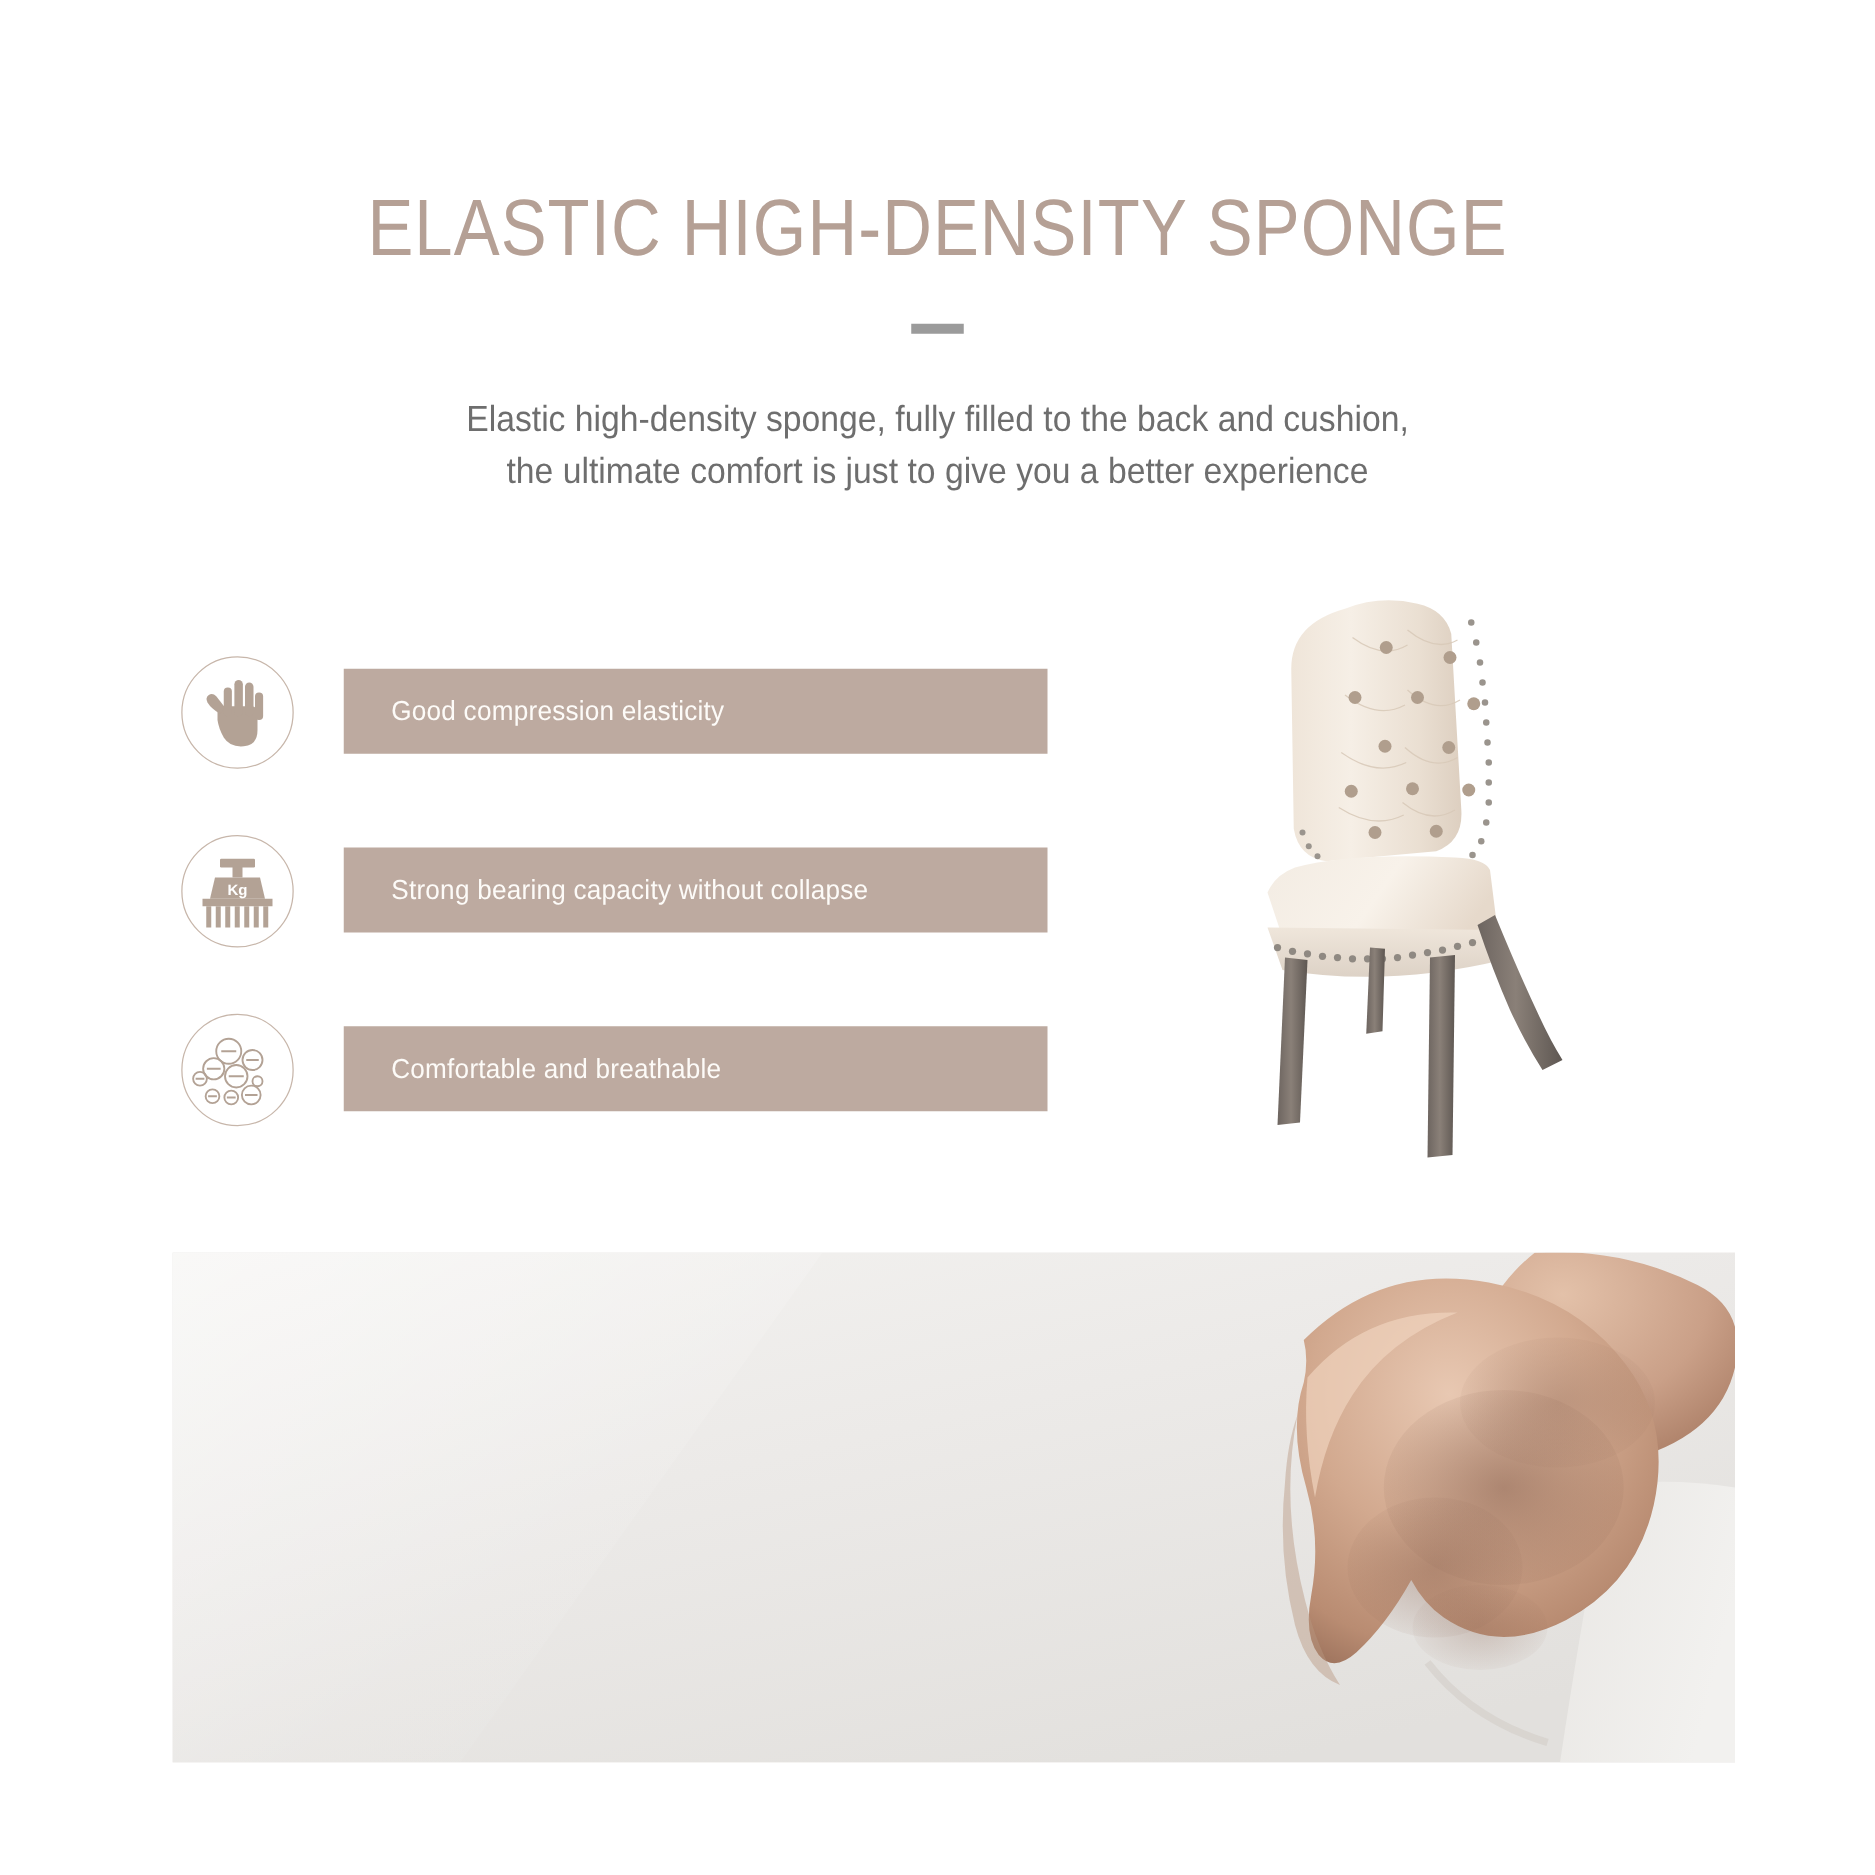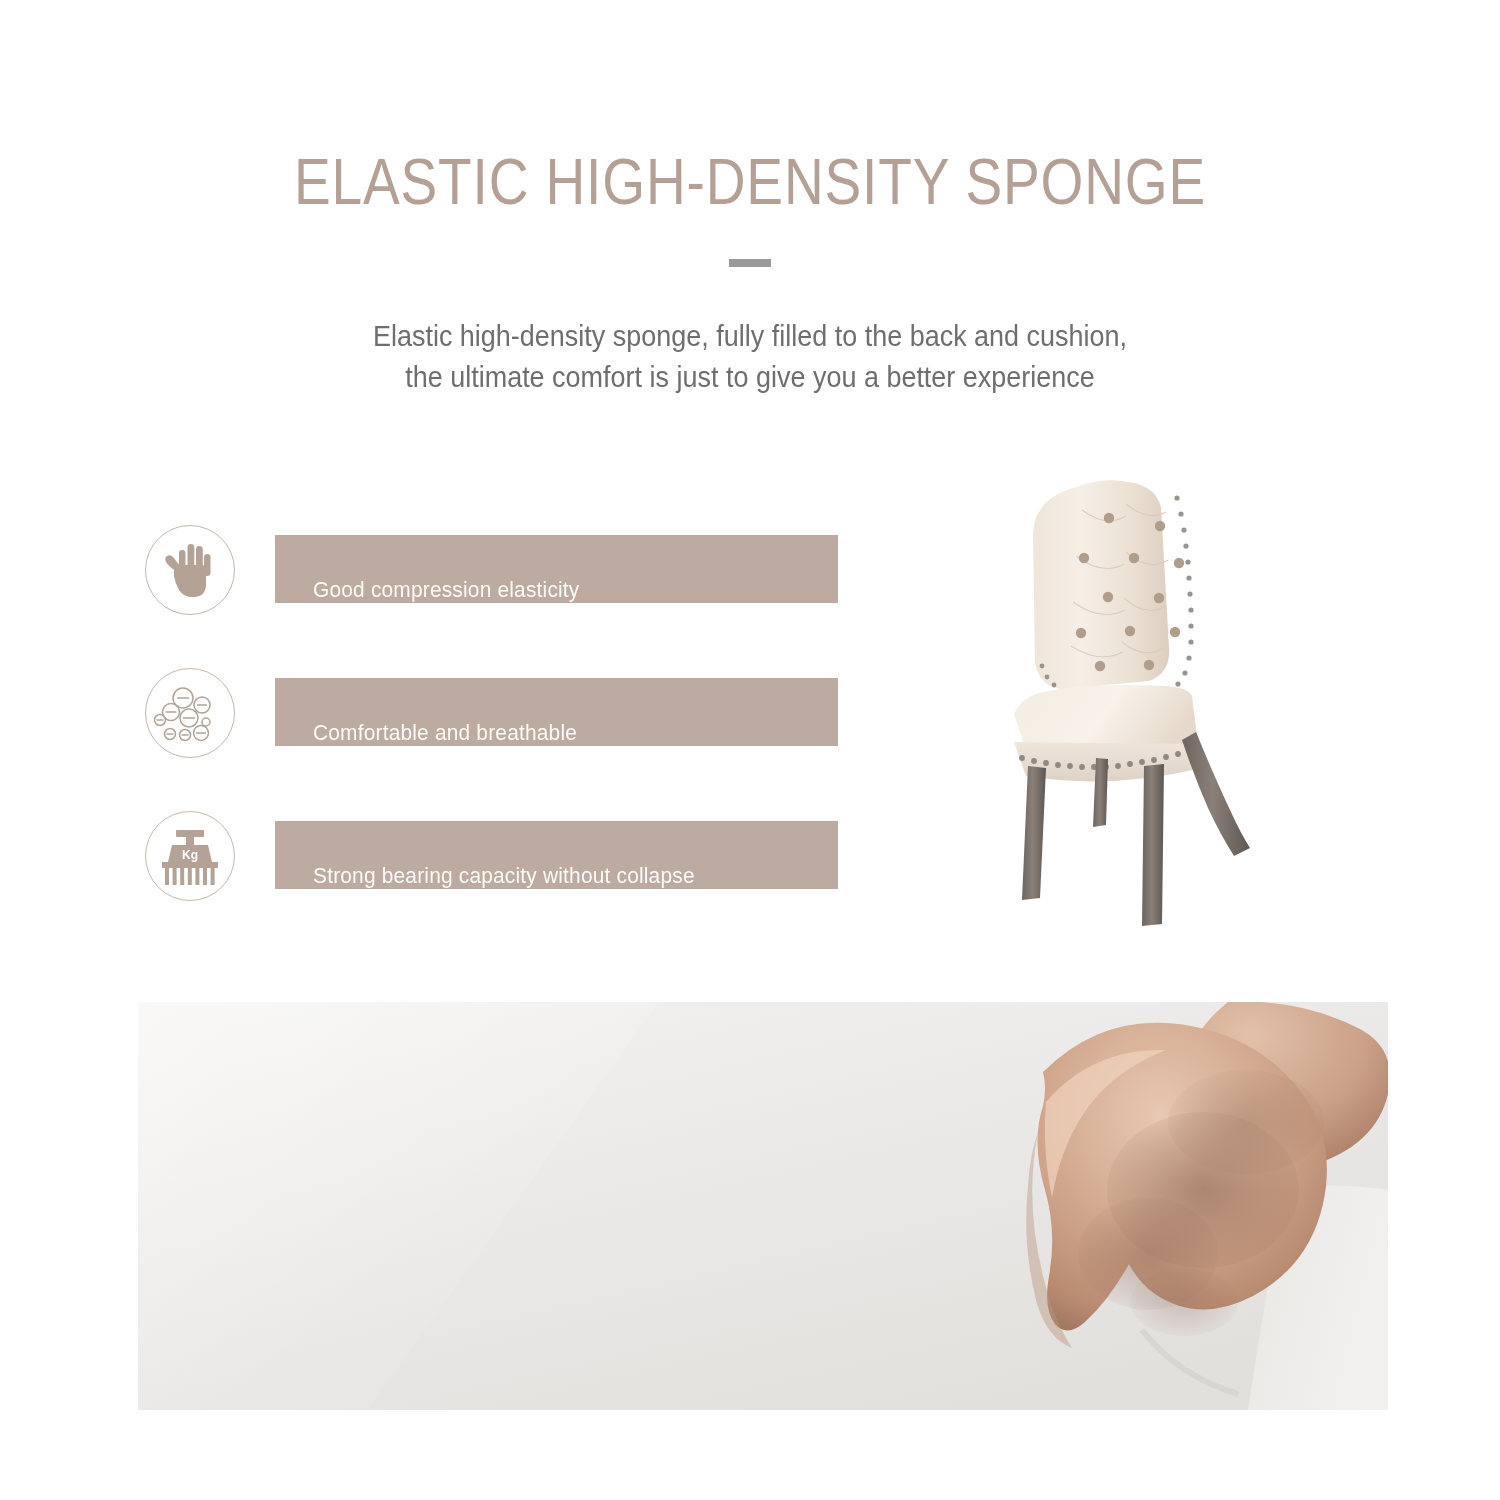--- a/index.html
+++ b/index.html
@@ -78,21 +78,21 @@
   }
   .feature-icon-circle svg { display: block; }
   .feature-bar {
     position: absolute;
     left: 135px;
     top: 13px;
     width: 563px;
     height: 68px;
     background: #bdaaa0;
     display: flex;
-    align-items: flex-end;
+    align-items: center;
   }
   .feature-bar-label {
     margin-left: 38px;
     color: #fdfbf8;
     font-size: 22px;
     letter-spacing: 0.2px;
     transform: scaleX(0.95);
     transform-origin: left center;
     white-space: nowrap;
   }
@@ -143,20 +143,48 @@
 
           <rect x="33" y="24" width="6.5" height="23" rx="3.2"></rect>
           <rect x="41.5" y="18" width="6.8" height="29" rx="3.4"></rect>
           <rect x="50" y="20" width="6.8" height="27" rx="3.4"></rect>
           <rect x="58" y="28" width="6.5" height="22" rx="3.2"></rect>
         </g>
       </svg>
     </div>
     <div class="feature-bar">
       <span class="feature-bar-label">Good compression elasticity</span>
+    </div>
+  </div>
+
+  <div class="feature-row">
+    <div class="feature-icon-circle">
+      <svg width="88" height="88" viewBox="0 0 88 88" aria-hidden="true">
+        <g fill="#b3a295">
+
+          <rect x="30" y="18" width="28" height="7" rx="1"></rect>
+          <rect x="40" y="24" width="8" height="9"></rect>
+
+          <path d="M26 33 l36 0 l4 17 l-44 0 z"></path>
+
+          <rect x="16" y="50" width="56" height="6"></rect>
+
+          <rect x="19" y="56" width="4" height="17"></rect>
+          <rect x="26.6" y="56" width="4" height="17"></rect>
+          <rect x="34.2" y="56" width="4" height="17"></rect>
+          <rect x="41.8" y="56" width="4" height="17"></rect>
+          <rect x="49.4" y="56" width="4" height="17"></rect>
+          <rect x="57" y="56" width="4" height="17"></rect>
+          <rect x="64.6" y="56" width="4" height="17"></rect>
+        </g>
+        <text x="44" y="47" font-family="Liberation Sans, sans-serif" font-size="12" font-weight="bold" fill="#ffffff" text-anchor="middle">Kg</text>
+      </svg>
+    </div>
+    <div class="feature-bar">
+      <span class="feature-bar-label">Strong bearing capacity without collapse</span>
     </div>
   </div>
 
   <div class="feature-row">
     <div class="feature-icon-circle">
       <svg width="88" height="88" viewBox="0 0 88 88" aria-hidden="true">
         <g fill="none" stroke="#b3a295" stroke-width="1.5">
           <circle cx="37" cy="29" r="10"></circle>
             <line x1="31" y1="29" x2="43" y2="29"></line>
           <circle cx="56" cy="36" r="8"></circle>
@@ -175,48 +203,20 @@
           <circle cx="55" cy="64" r="7.5"></circle>
             <line x1="50" y1="64" x2="60" y2="64"></line>
         </g>
       </svg>
     </div>
     <div class="feature-bar">
       <span class="feature-bar-label">Comfortable and breathable</span>
     </div>
   </div>
 
-  <div class="feature-row">
-    <div class="feature-icon-circle">
-      <svg width="88" height="88" viewBox="0 0 88 88" aria-hidden="true">
-        <g fill="#b3a295">
-
-          <rect x="30" y="18" width="28" height="7" rx="1"></rect>
-          <rect x="40" y="24" width="8" height="9"></rect>
-
-          <path d="M26 33 l36 0 l4 17 l-44 0 z"></path>
-
-          <rect x="16" y="50" width="56" height="6"></rect>
-
-          <rect x="19" y="56" width="4" height="17"></rect>
-          <rect x="26.6" y="56" width="4" height="17"></rect>
-          <rect x="34.2" y="56" width="4" height="17"></rect>
-          <rect x="41.8" y="56" width="4" height="17"></rect>
-          <rect x="49.4" y="56" width="4" height="17"></rect>
-          <rect x="57" y="56" width="4" height="17"></rect>
-          <rect x="64.6" y="56" width="4" height="17"></rect>
-        </g>
-        <text x="44" y="47" font-family="Liberation Sans, sans-serif" font-size="12" font-weight="bold" fill="#ffffff" text-anchor="middle">Kg</text>
-      </svg>
-    </div>
-    <div class="feature-bar">
-      <span class="feature-bar-label">Strong bearing capacity without collapse</span>
-    </div>
-  </div>
-
 </div>
 
 <div id="chair-photo">
   <svg width="345" height="480" viewBox="0 0 345 480" aria-hidden="true">
     <defs>
       <linearGradient id="backGrad" x1="0" y1="0" x2="1" y2="0">
         <stop offset="0%" stop-color="#efe5d9"></stop>
         <stop offset="35%" stop-color="#f6efe6"></stop>
         <stop offset="75%" stop-color="#eadfd2"></stop>
         <stop offset="100%" stop-color="#ddcfc0"></stop>

